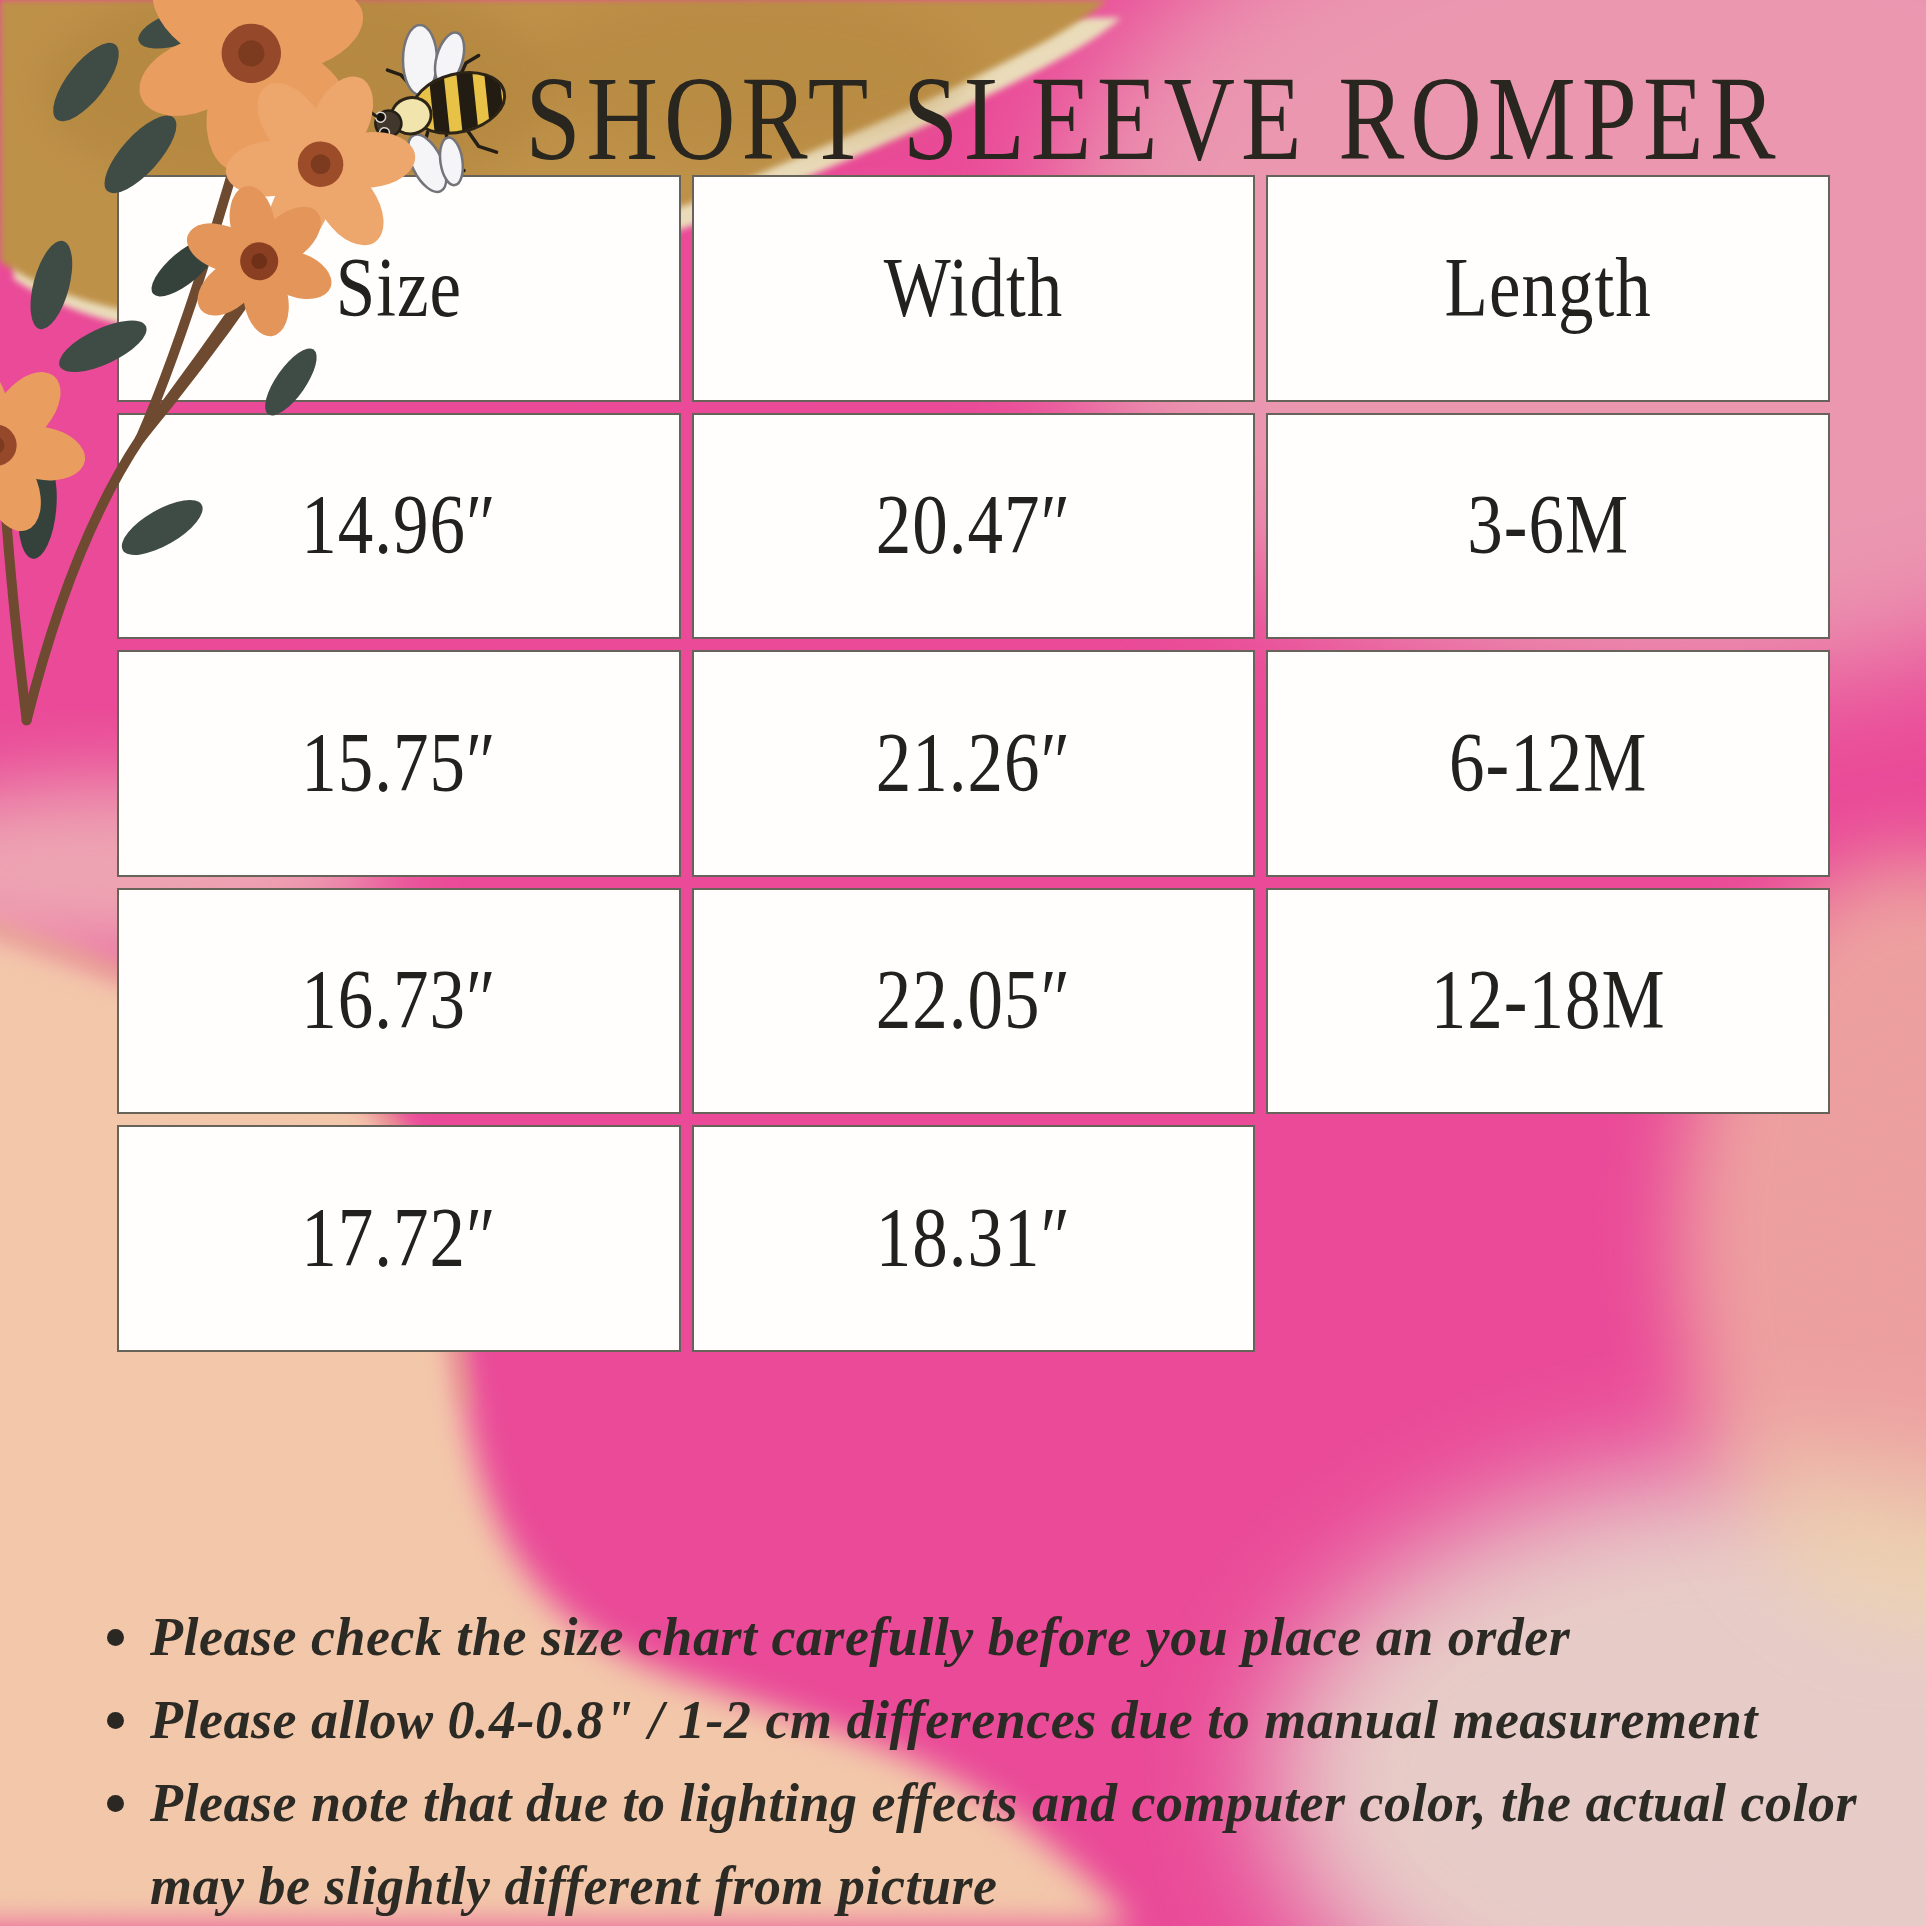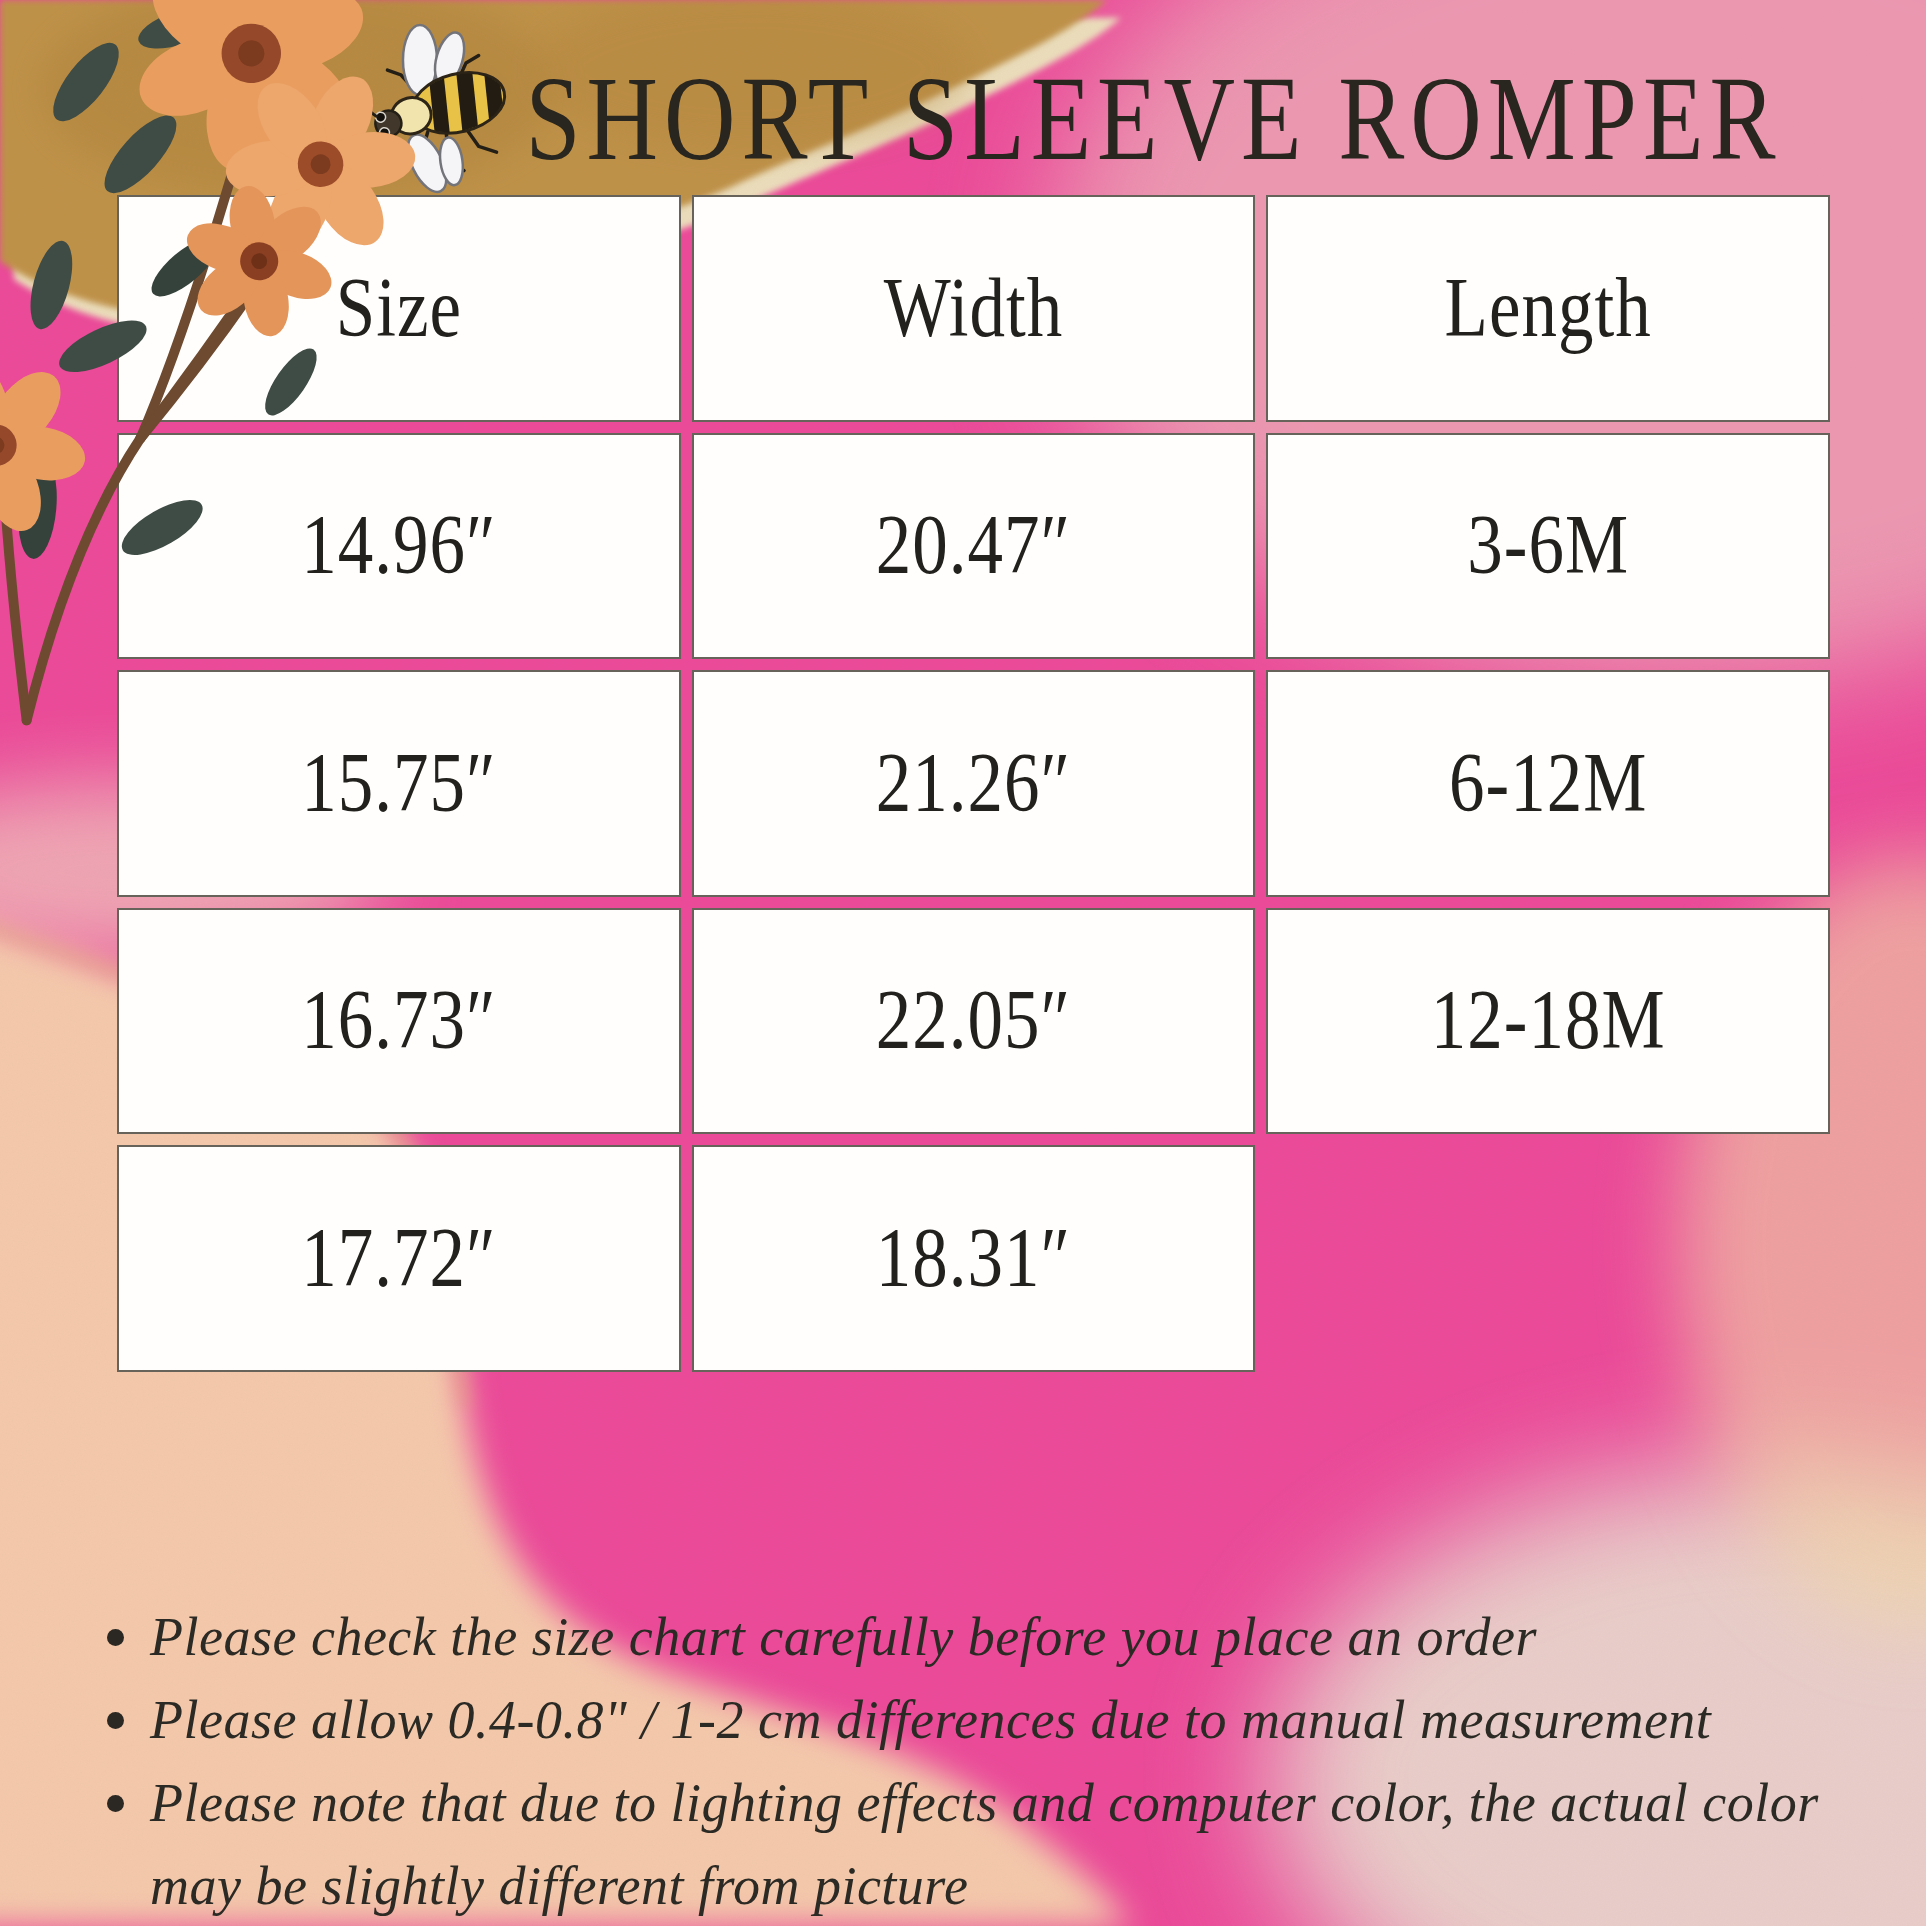--- a/index.html
+++ b/index.html
@@ -11,31 +11,31 @@
   .bg{position:absolute;left:0;top:0;width:1927px;height:1927px;z-index:0;}
   .title{
     position:absolute;left:428px;right:48px;top:46px;margin:0;z-index:2;
     text-align:center;font-weight:normal;white-space:nowrap;
     font-size:99px;letter-spacing:6px;line-height:119px;
     transform:scaleY(1.22);transform-origin:center top;color:#29261f;
   }
   .bee{position:absolute;left:362px;top:10px;width:160px;height:184px;z-index:3;}
   .flowers{position:absolute;left:-8px;top:-12px;width:574px;height:772px;z-index:3;pointer-events:none;}
   .size-table{
-    position:absolute;left:117px;top:195px;width:1713px;height:1414px;z-index:1;
+    position:absolute;left:117px;top:175px;width:1713px;height:1414px;z-index:1;
     display:grid;grid-template-columns:repeat(3,1fr);grid-template-rows:repeat(6,1fr);gap:11px;
   }
   .cell{
     background:#fffefc;border:2px solid #68635a;
     display:flex;align-items:center;justify-content:center;
     font-size:71px;letter-spacing:1px;color:#23211d;
   }
   .cell .t{transform:scaleY(1.18);}
   .notes{position:absolute;left:99px;top:1596px;width:1782px;z-index:2;}
-  .note{display:flex;align-items:flex-start;}
+  .note{display:flex;align-items:flex-start;font-weight:bold;}
   .dot{flex:none;width:17px;height:17px;border-radius:50%;background:#2b2823;margin:33px 26px 0 8px;}
   .note-text{
     font-style:italic;font-size:54px;line-height:83px;letter-spacing:0.5px;
     max-width:1728px;color:#2c2a24;
   }
 </style>
 </head>
 <body>
 
 <div class="canvas">

